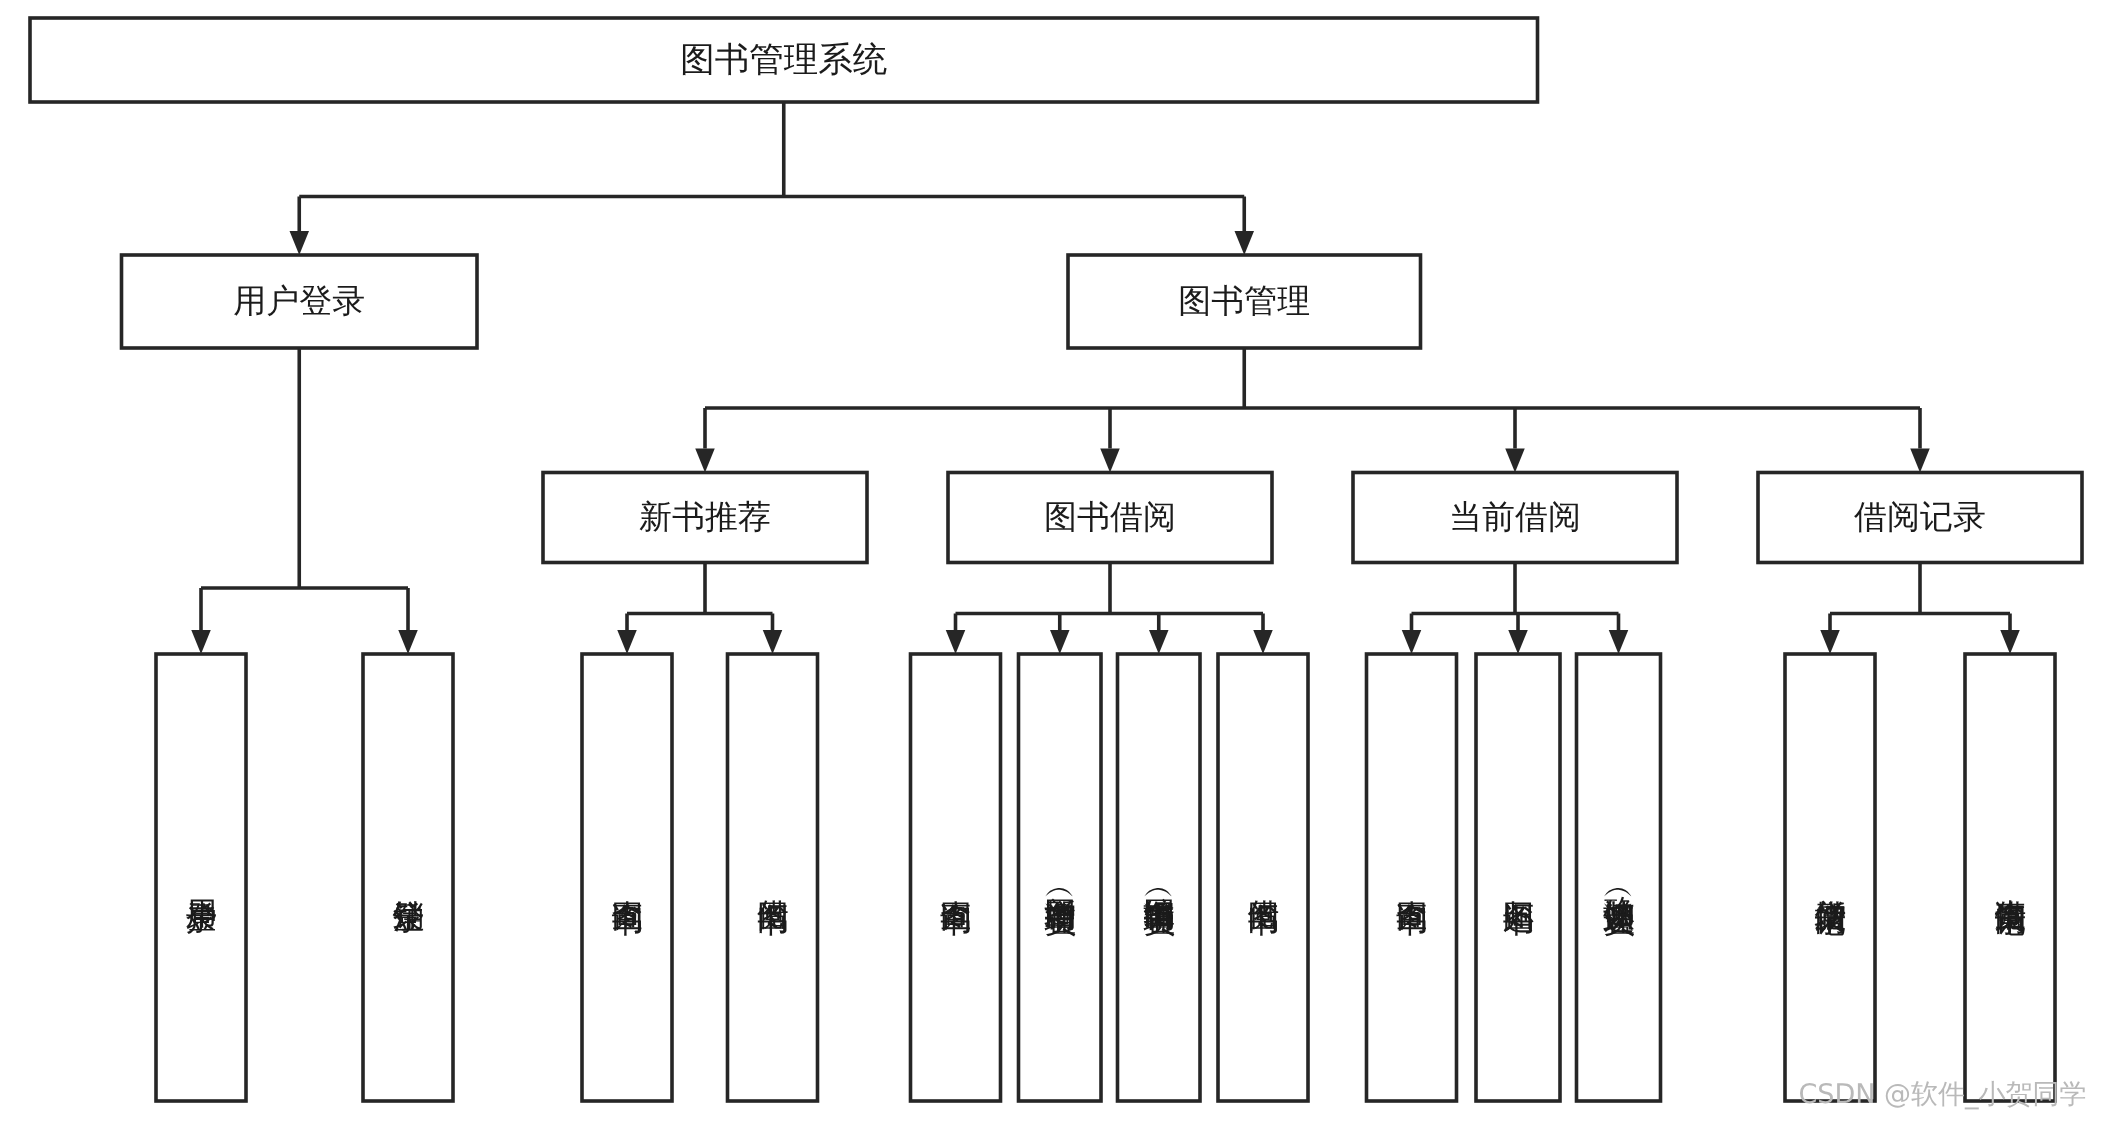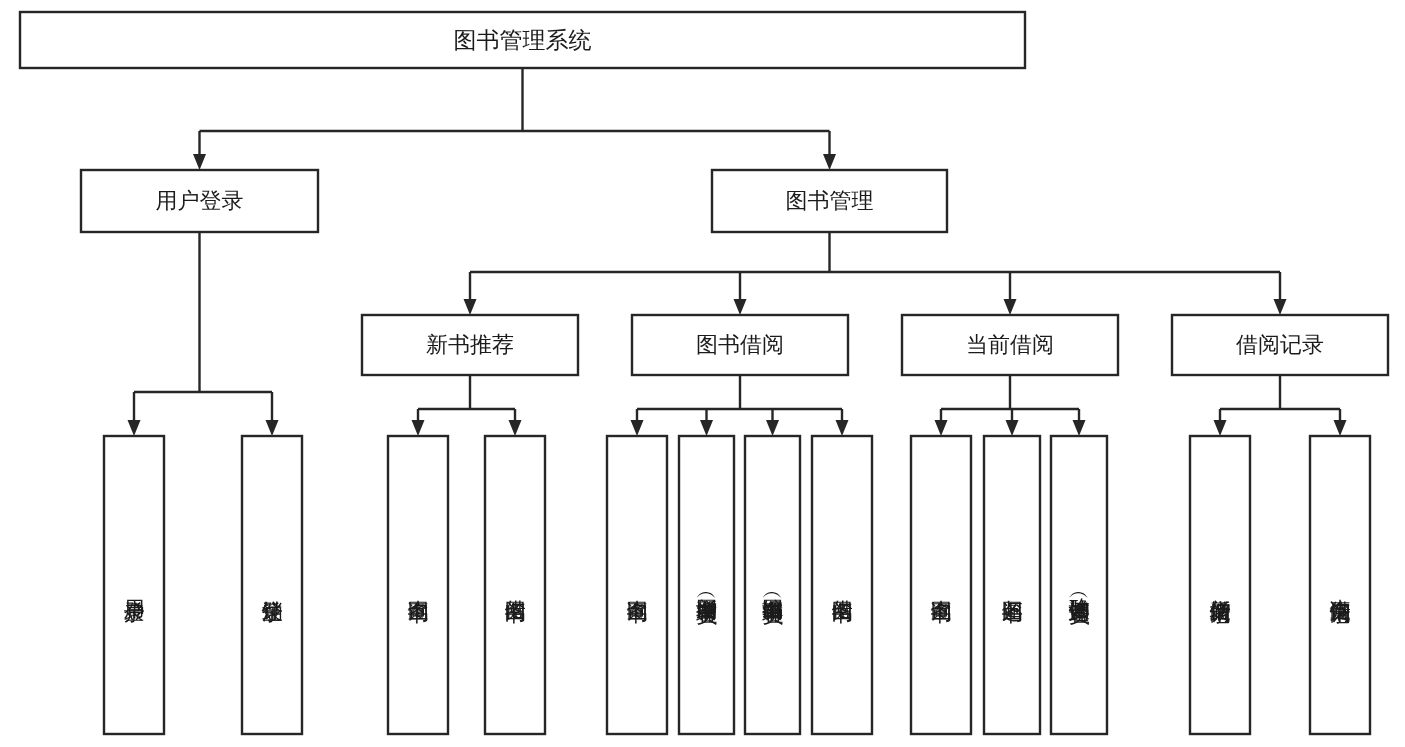--- a/index.html
+++ b/index.html
@@ -243,13 +243,14 @@
         <span class="leaf-label-text">确认归还（管理员）</span>
       </div>
       <div class="leaf-label-box" style="left: 1190px; top: 436px; width: 60px; height: 298px;">
         <span class="leaf-label-text">新增借阅记录</span>
       </div>
       <div class="leaf-label-box" style="left: 1310px; top: 436px; width: 60px; height: 298px;">
         <span class="leaf-label-text">查询借阅记录</span>
       </div>
     </div>
 
+  <div id="watermark">CSDN @软件_小贺同学</div>
 </div>
 
 </body></html>

